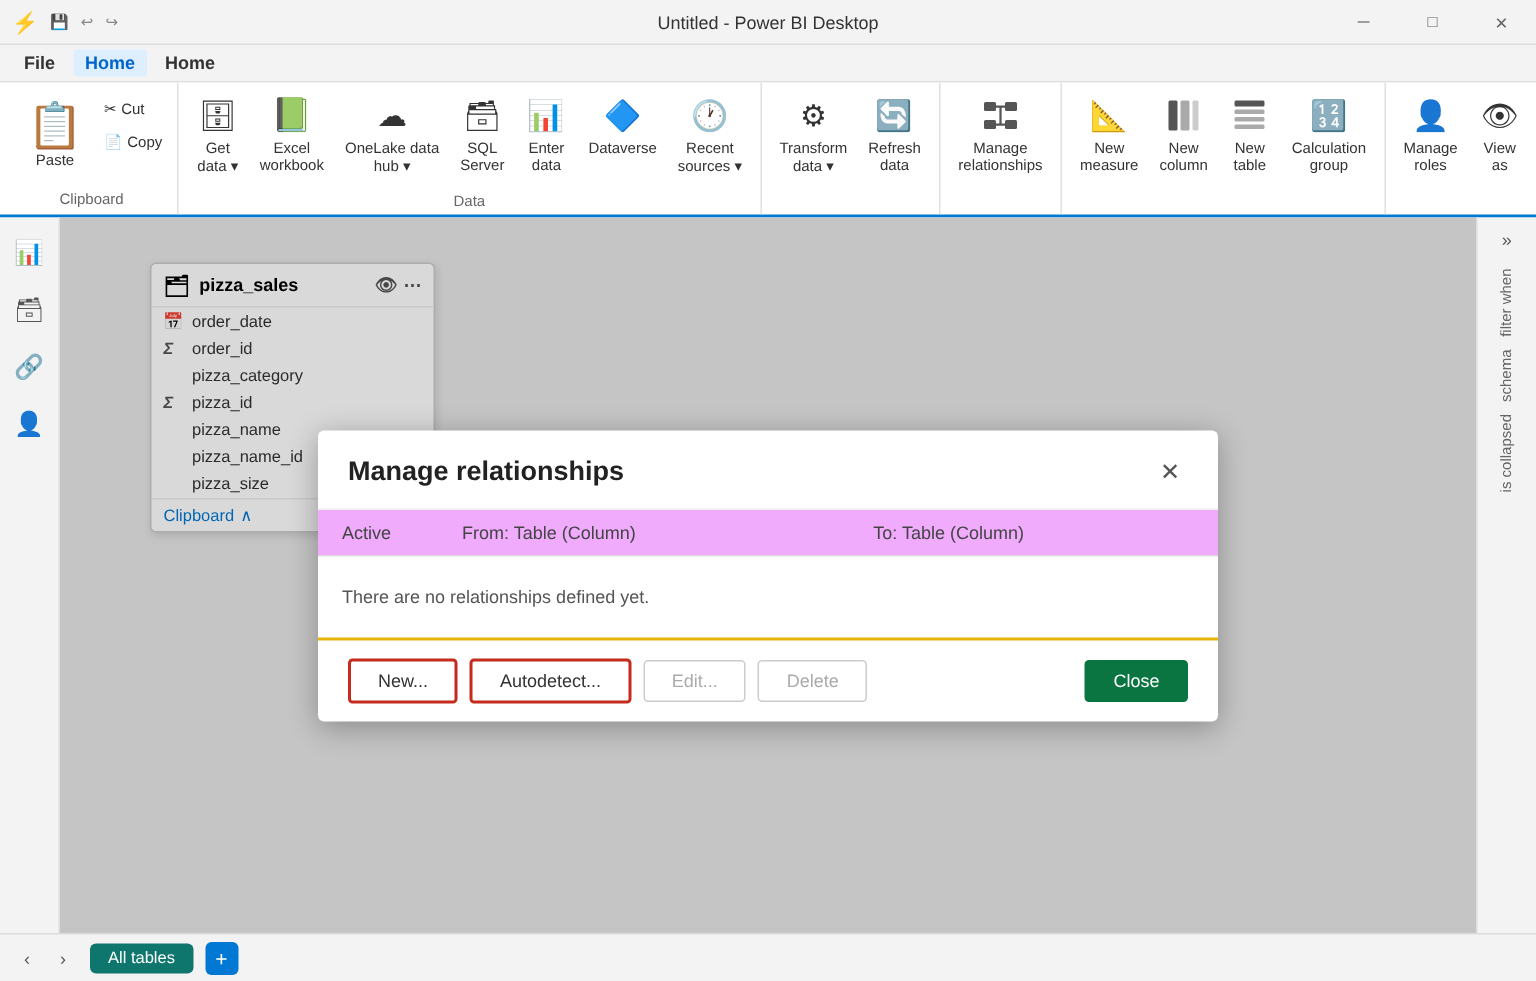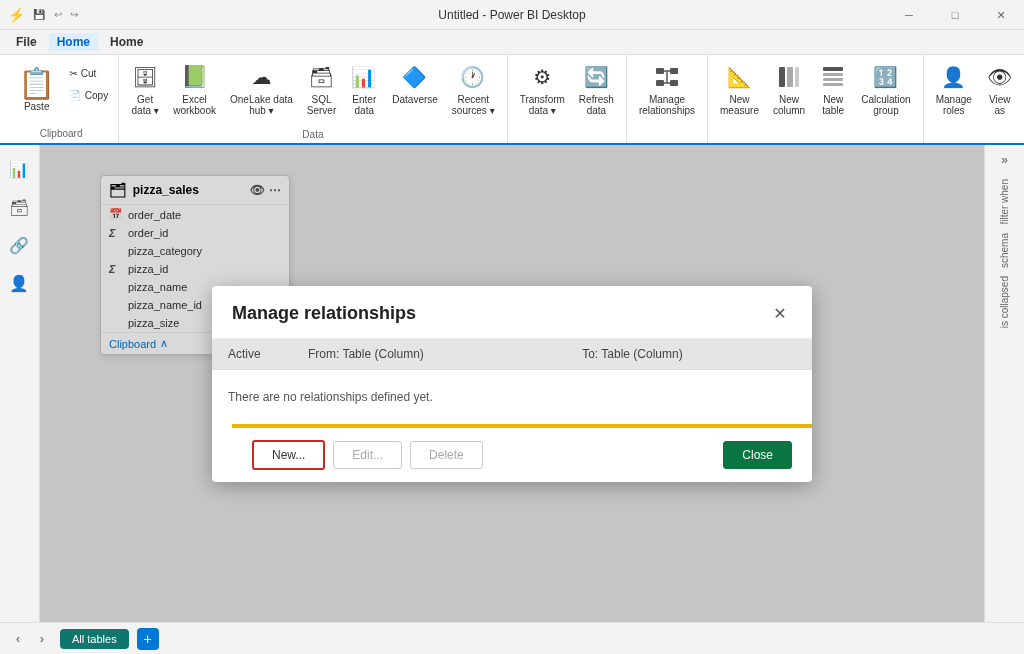--- a/index.html
+++ b/index.html
@@ -324,40 +324,39 @@
     .modal-body {
       flex: 1;
       padding: 0;
       overflow: hidden;
     }
     .relationships-table {
       width: 100%;
       border-collapse: collapse;
     }
     .relationships-table th {
-      background: #e5e5e5;
+      background: #f0abfc;
       padding: 8px 16px;
       text-align: left;
       font-size: 12px;
       font-weight: 500;
       color: #444;
       border-bottom: 1px solid #ddd;
     }
     .empty-message {
       padding: 20px 16px;
       font-size: 12px;
       color: #555;
     }
     .modal-footer {
       display: flex;
       align-items: center;
       padding: 12px 20px;
       gap: 8px;
-      border-top: 4px solid #eab308;
-      margin-left: 20px;
+      border-top: 2px solid #eab308;
     }
     .btn {
       padding: 6px 18px;
       border-radius: 3px;
       font-size: 12px;
       cursor: pointer;
       border: 1px solid #ccc;
       background: white;
       color: #333;
     }
@@ -645,20 +644,23 @@
               </tr>
             </thead>
           </table>
           <div class="empty-message">There are no relationships defined yet.</div>
         </div>
 
         <div class="modal-footer">
           <button class="btn btn-highlighted">
             <span>New...</span>
           </button>
+          <button class="btn btn-highlighted">
+            <span>Autodetect...</span>
+          </button>
           <button class="btn btn-disabled" disabled="">
             <span>Edit...</span>
           </button>
           <button class="btn btn-disabled" disabled="">
             <span>Delete</span>
           </button>
           <div class="spacer"></div>
           <button class="btn btn-primary">
             <span>Close</span>
           </button>

